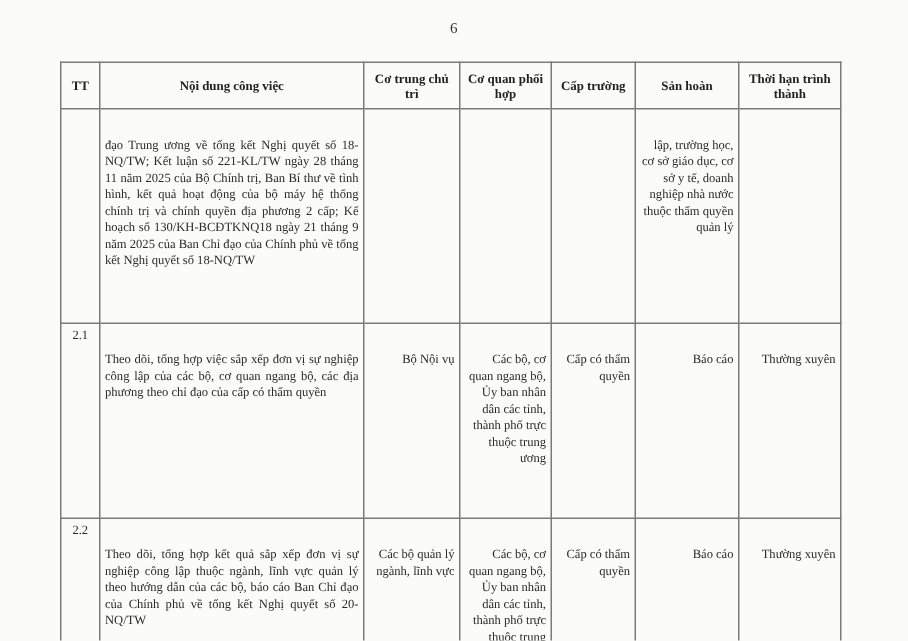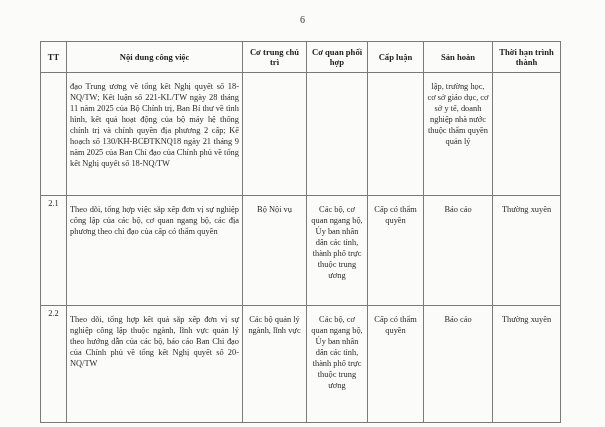--- a/index.html
+++ b/index.html
@@ -12,35 +12,35 @@
   .page-number {
     position: absolute; top: 14px; left: 0; width: 605px;
     text-align: center; font-size: 10px; color: #333;
   }
   table.work-table {
     position: absolute; left: 40px; top: 41px;
     border-collapse: collapse; table-layout: fixed;
     font-size: 8.4px; line-height: 11px;
   }
   .work-table th, .work-table td {
-    border: 1px solid #7a7a7a; vertical-align: top; padding: 8px 3px;
+    border: 1px solid #7a7a7a; vertical-align: top; padding: 18px 3px;
   }
   .work-table th {
     font-weight: bold; text-align: center; vertical-align: middle;
     height: 30px; padding: 0 2px; color: #222; font-size: 8.6px; line-height: 10.5px;
   }
   .c-tt { width: 26px; }
   .c-content { width: 176px; }
   .c-lead { width: 64px; }
   .c-coord { width: 61px; }
   .c-level { width: 56px; }
   .c-product { width: 69px; }
   .c-deadline { width: 68px; }
   td.justify { text-align: justify; }
-  td.center { text-align: center; margin-left: 16px; }
+  td.center { text-align: right; margin-left: 16px; }
   td.tt { text-align: center; padding-top: 2px; margin-top: 31px; }
   tr.row-cont td { height: 106px; }
   tr.row-21 td { height: 93px; }
   tr.row-22 td { height: 100px; }
 </style>
 </head>
 <body>
 
 <div class="page-number">6</div>
 
@@ -53,21 +53,21 @@
       <col class="c-level">
       <col class="c-product">
       <col class="c-deadline">
   </colgroup>
   <thead>
     <tr>
       <th>TT</th>
       <th>Nội dung công việc</th>
       <th>Cơ trung chủ trì</th>
       <th>Cơ quan phối hợp</th>
-      <th>Cấp luận</th>
+      <th>Cấp trường</th>
       <th>Sản hoàn</th>
       <th>Thời hạn trình thành</th>
     </tr>
   </thead>
   <tbody>
     <tr class="row-cont">
       <td class="tt"></td>
       <td class="justify">đạo Trung ương về tổng kết Nghị quyết số 18-NQ/TW; Kết luận số 221-KL/TW ngày 28 tháng 11 năm 2025 của Bộ Chính trị, Ban Bí thư về tình hình, kết quả hoạt động của bộ máy hệ thống chính trị và chính quyền địa phương 2 cấp; Kế hoạch số 130/KH-BCĐTKNQ18 ngày 21 tháng 9 năm 2025 của Ban Chỉ đạo của Chính phủ về tổng kết Nghị quyết số 18-NQ/TW</td>
       <td class="center"></td>
       <td class="center"></td>

